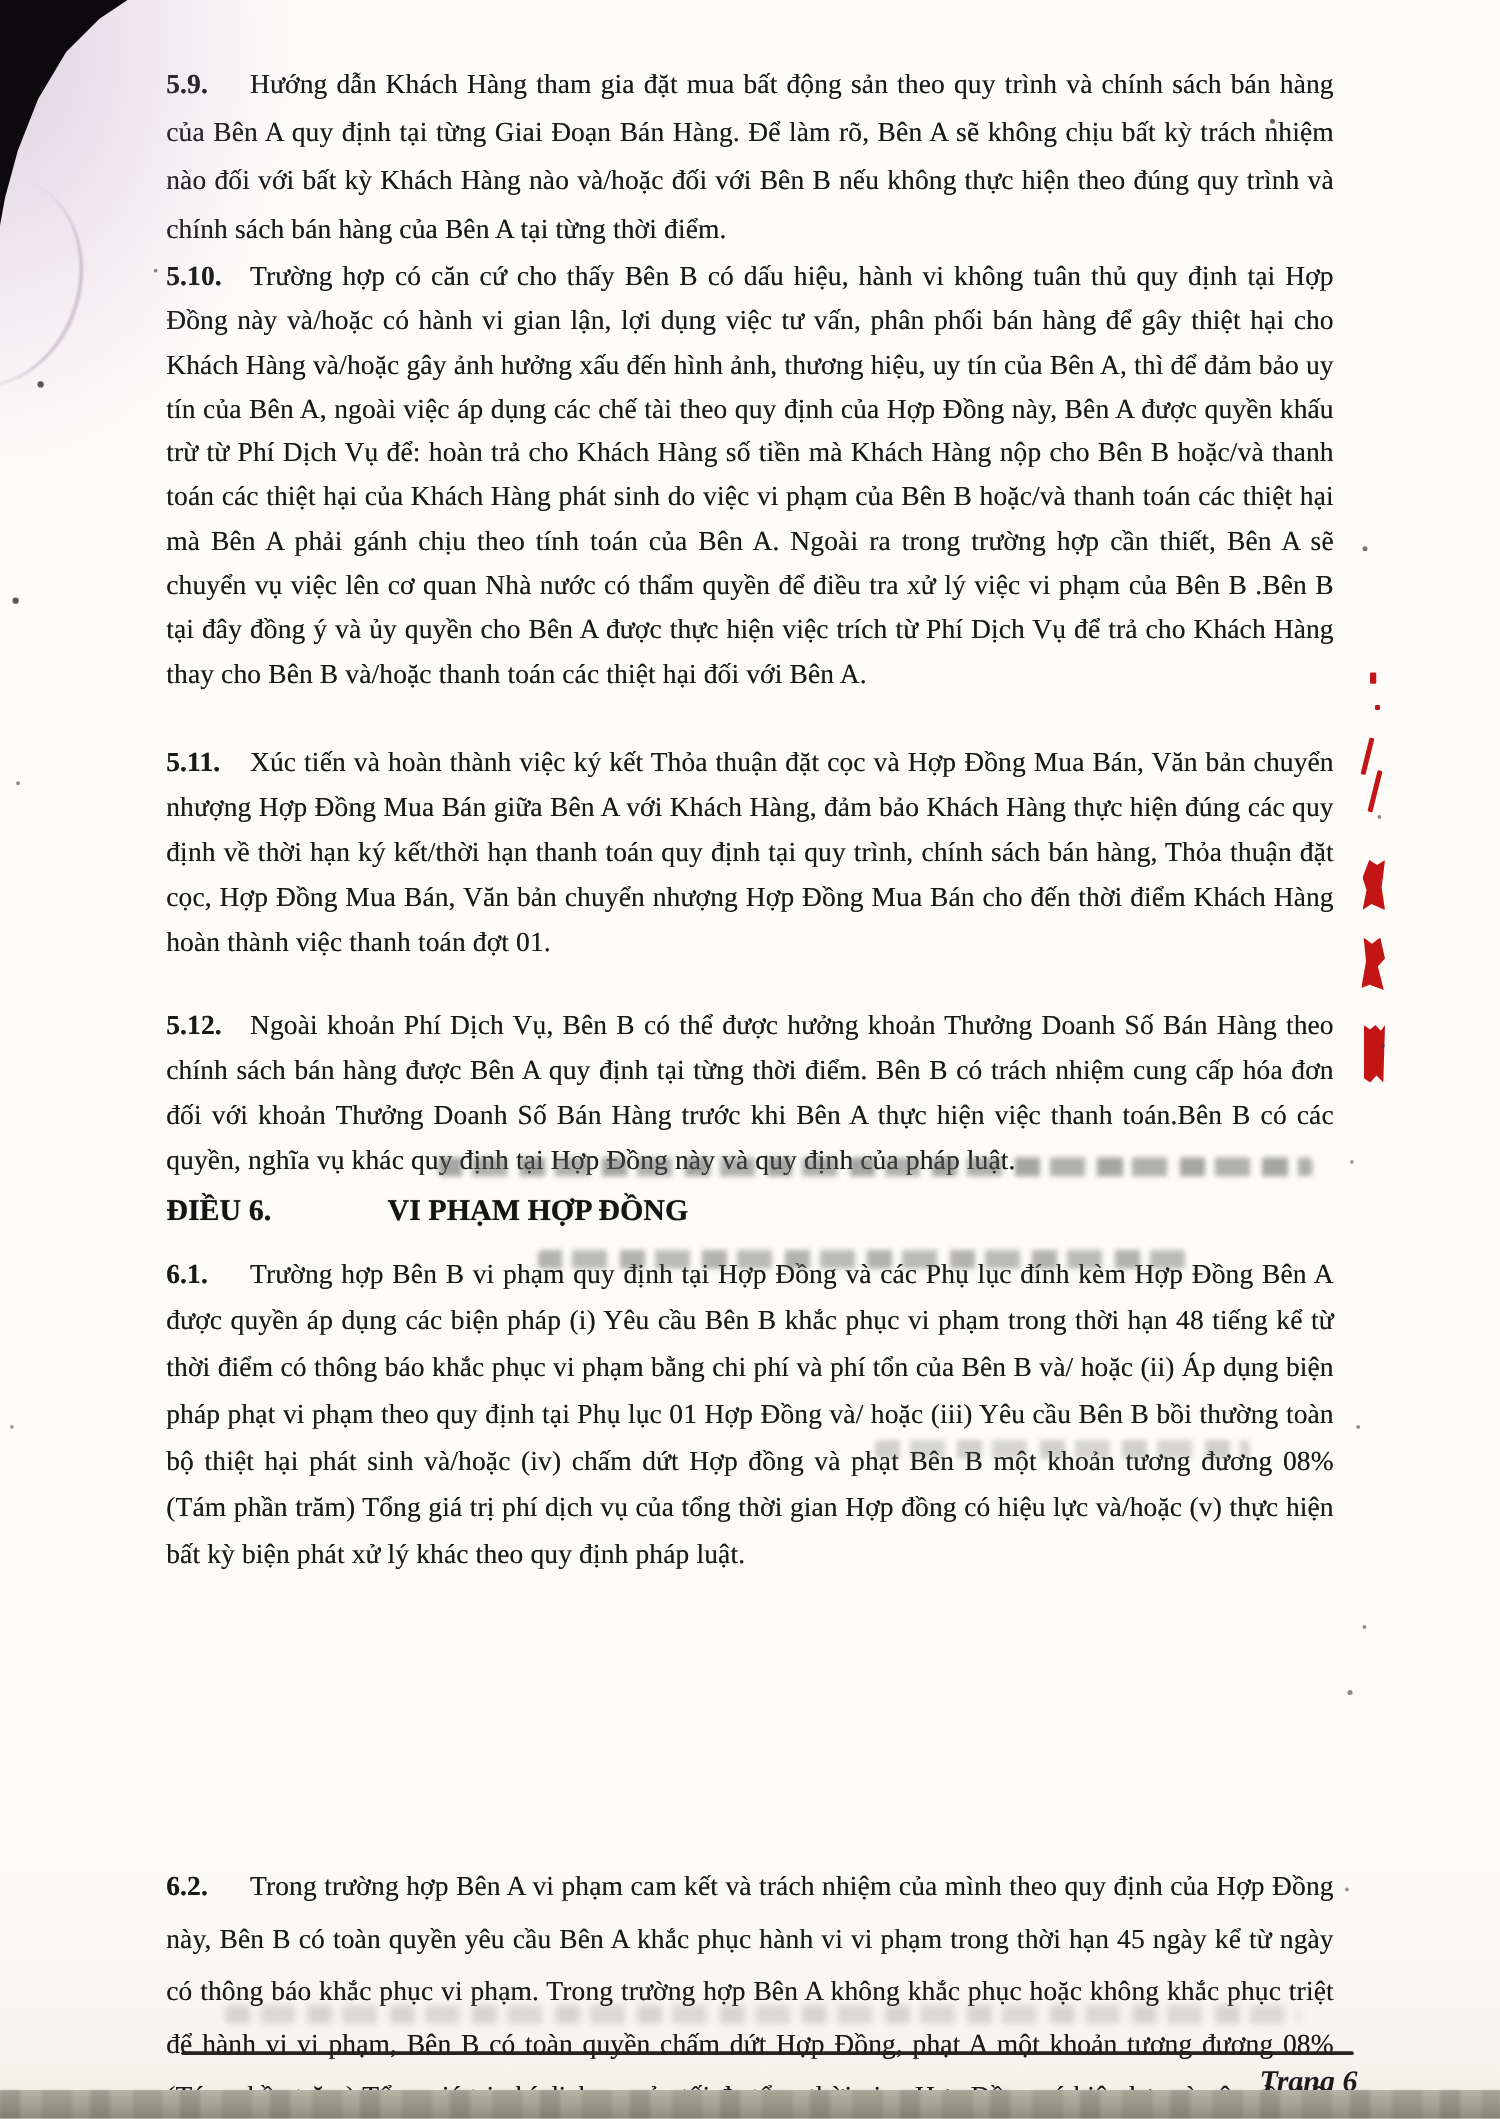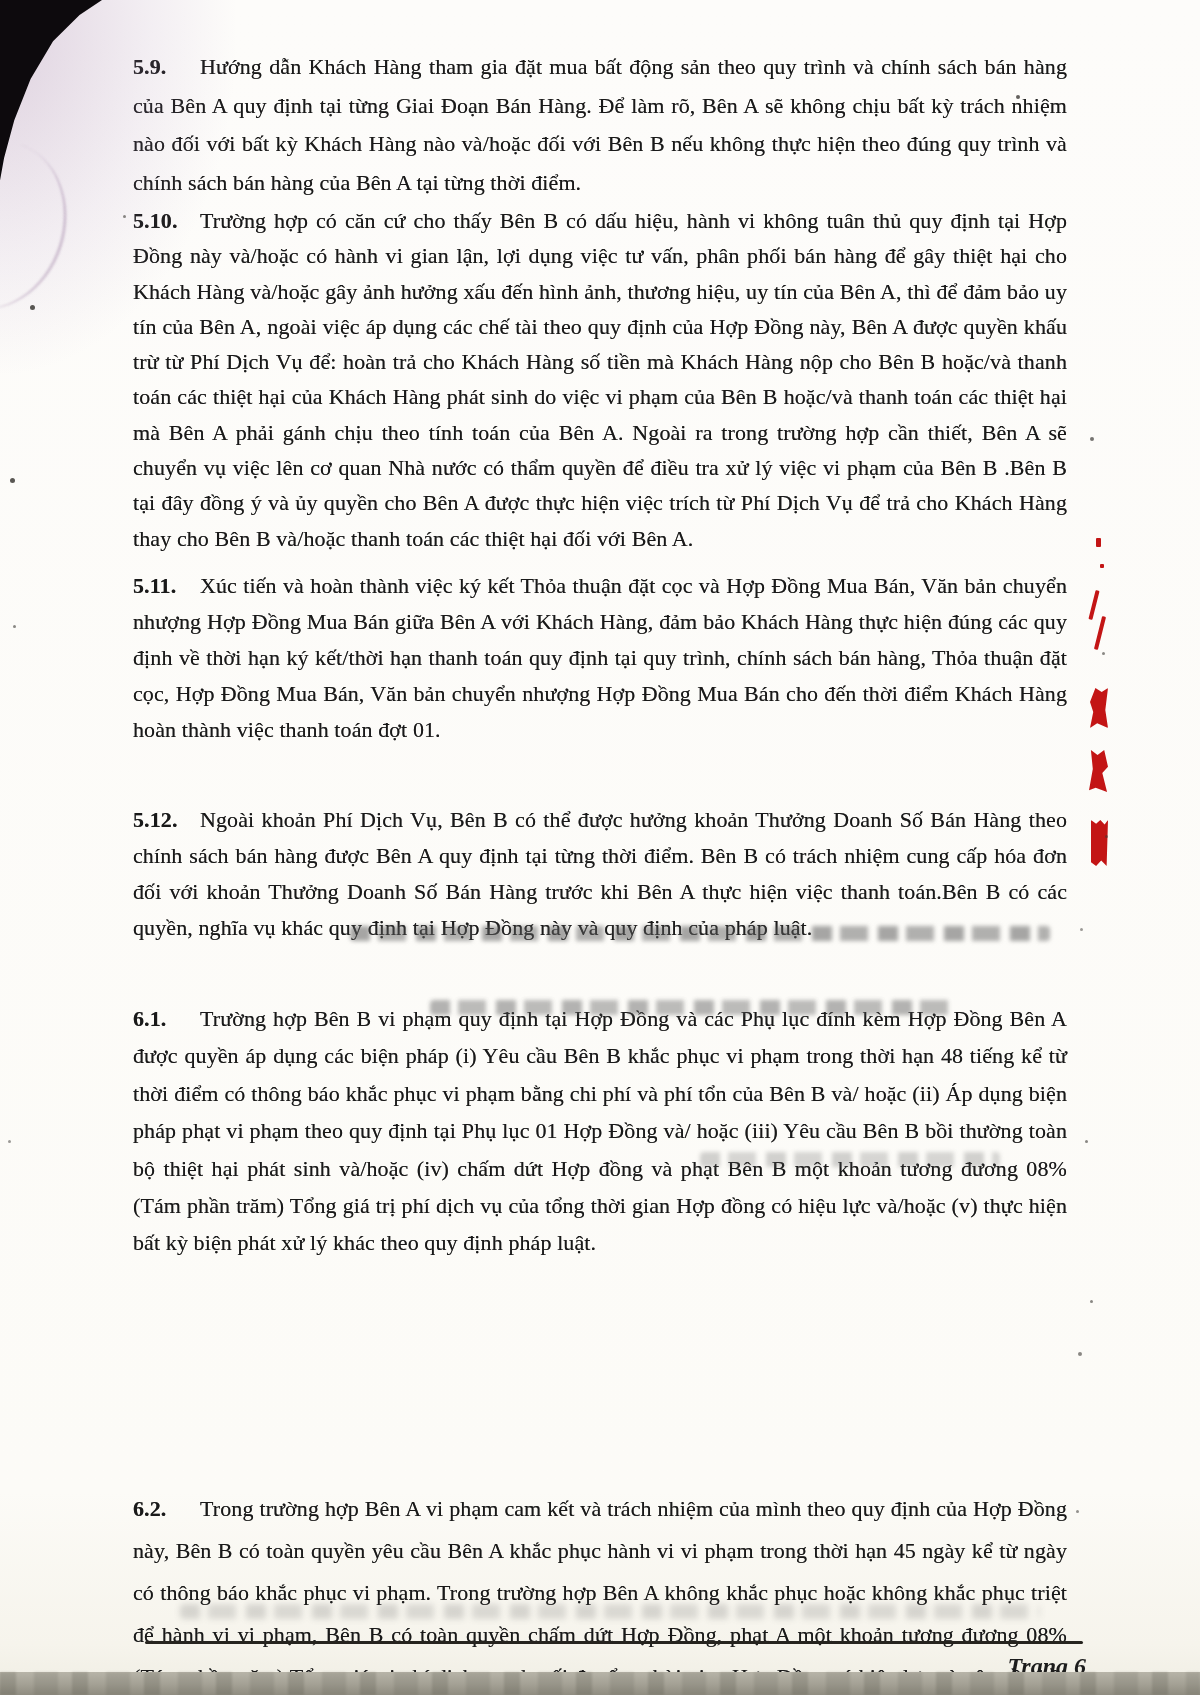--- a/index.html
+++ b/index.html
@@ -92,28 +92,31 @@
 <div class="page">
 
   <p class="clause" style="top:48px;line-height:38.5px">
     <span class="num">5.9.</span><span>Hướng dẫn Khách Hàng tham gia đặt mua bất động sản theo quy trình và chính sách bán hàng của Bên A quy định tại từng Giai Đoạn Bán Hàng. Để làm rõ, Bên A sẽ không chịu bất kỳ trách nhiệm nào đối với bất kỳ Khách Hàng nào và/hoặc đối với Bên B nếu không thực hiện theo đúng quy trình và chính sách bán hàng của Bên A tại từng thời điểm.</span>
   </p>
 
   <p class="clause" style="top:203px;line-height:35.3px">
     <span class="num">5.10.</span><span>Trường hợp có căn cứ cho thấy Bên B có dấu hiệu, hành vi không tuân thủ quy định tại Hợp Đồng này và/hoặc có hành vi gian lận, lợi dụng việc tư vấn, phân phối bán hàng để gây thiệt hại cho Khách Hàng và/hoặc gây ảnh hưởng xấu đến hình ảnh, thương hiệu, uy tín của Bên A, thì để đảm bảo uy tín của Bên A, ngoài việc áp dụng các chế tài theo quy định của Hợp Đồng này, Bên A được quyền khấu trừ từ Phí Dịch Vụ để: hoàn trả cho Khách Hàng số tiền mà Khách Hàng nộp cho Bên B hoặc/và thanh toán các thiệt hại của Khách Hàng phát sinh do việc vi phạm của Bên B hoặc/và thanh toán các thiệt hại mà Bên A phải gánh chịu theo tính toán của Bên A. Ngoài ra trong trường hợp cần thiết, Bên A sẽ chuyển vụ việc lên cơ quan Nhà nước có thẩm quyền để điều tra xử lý việc vi phạm của Bên B .Bên B tại đây đồng ý và ủy quyền cho Bên A được thực hiện việc trích từ Phí Dịch Vụ để trả cho Khách Hàng thay cho Bên B và/hoặc thanh toán các thiệt hại đối với Bên A.</span>
   </p>
 
-  <p class="clause" style="top:568px;line-height:36px">
+  <p class="clause" style="top:592px;line-height:36px">
     <span class="num">5.11.</span><span>Xúc tiến và hoàn thành việc ký kết Thỏa thuận đặt cọc và Hợp Đồng Mua Bán, Văn bản chuyển nhượng Hợp Đồng Mua Bán giữa Bên A với Khách Hàng, đảm bảo Khách Hàng thực hiện đúng các quy định về thời hạn ký kết/thời hạn thanh toán quy định tại quy trình, chính sách bán hàng, Thỏa thuận đặt cọc, Hợp Đồng Mua Bán, Văn bản chuyển nhượng Hợp Đồng Mua Bán cho đến thời điểm Khách Hàng hoàn thành việc thanh toán đợt 01.</span>
   </p>
 
   <p class="clause" style="top:802px;line-height:36px">
     <span class="num">5.12.</span><span>Ngoài khoản Phí Dịch Vụ, Bên B có thể được hưởng khoản Thưởng Doanh Số Bán Hàng theo chính sách bán hàng được Bên A quy định tại từng thời điểm. Bên B có trách nhiệm cung cấp hóa đơn đối với khoản Thưởng Doanh Số Bán Hàng trước khi Bên A thực hiện việc thanh toán.Bên B có các quyền, nghĩa vụ khác quy định tại Hợp Đồng này và quy định của pháp luật.</span>
   </p>
 
+  <p class="heading" style="top:956px">
+    <span class="hnum">ĐIỀU 6.</span><span>VI PHẠM HỢP ĐỒNG</span>
+  </p>
 
   <p class="clause" style="top:1000px;line-height:37.4px">
     <span class="num">6.1.</span><span>Trường hợp Bên B vi phạm quy định tại Hợp Đồng và các Phụ lục đính kèm Hợp Đồng Bên A được quyền áp dụng các biện pháp (i) Yêu cầu Bên B khắc phục vi phạm trong thời hạn 48 tiếng kể từ thời điểm có thông báo khắc phục vi phạm bằng chi phí và phí tổn của Bên B và/ hoặc (ii)  Áp dụng biện pháp phạt vi phạm theo quy định tại Phụ lục 01 Hợp Đồng và/ hoặc (iii) Yêu cầu Bên B bồi thường toàn bộ thiệt hại phát sinh và/hoặc (iv) chấm dứt Hợp đồng và phạt Bên B một khoản tương đương 08% (Tám phần trăm) Tổng giá trị phí dịch vụ của tổng thời gian Hợp đồng có hiệu lực và/hoặc (v) thực hiện bất kỳ biện phát xử lý khác theo quy định pháp luật.</span>
   </p>
 
 
   <p class="clause" style="top:1488px;line-height:42px">
     <span class="num">6.2.</span><span>Trong trường hợp Bên A vi phạm cam kết và trách nhiệm của mình theo quy định của Hợp Đồng này, Bên B có toàn quyền yêu cầu Bên A khắc phục hành vi vi phạm trong thời hạn 45 ngày kể từ ngày có thông báo khắc phục vi phạm. Trong trường hợp Bên A không khắc phục hoặc không khắc phục triệt để hành vi vi phạm, Bên B có toàn quyền chấm dứt Hợp Đồng, phạt A một khoản tương đương 08% (Tám phần trăm) Tổng giá trị phí dịch vụ của tối đa tổng thời gian Hợp Đồng có hiệu lực và yêu cầu bồi thường toàn bộ các thiệt hại mà Bên B phải</span>
   </p>
 

